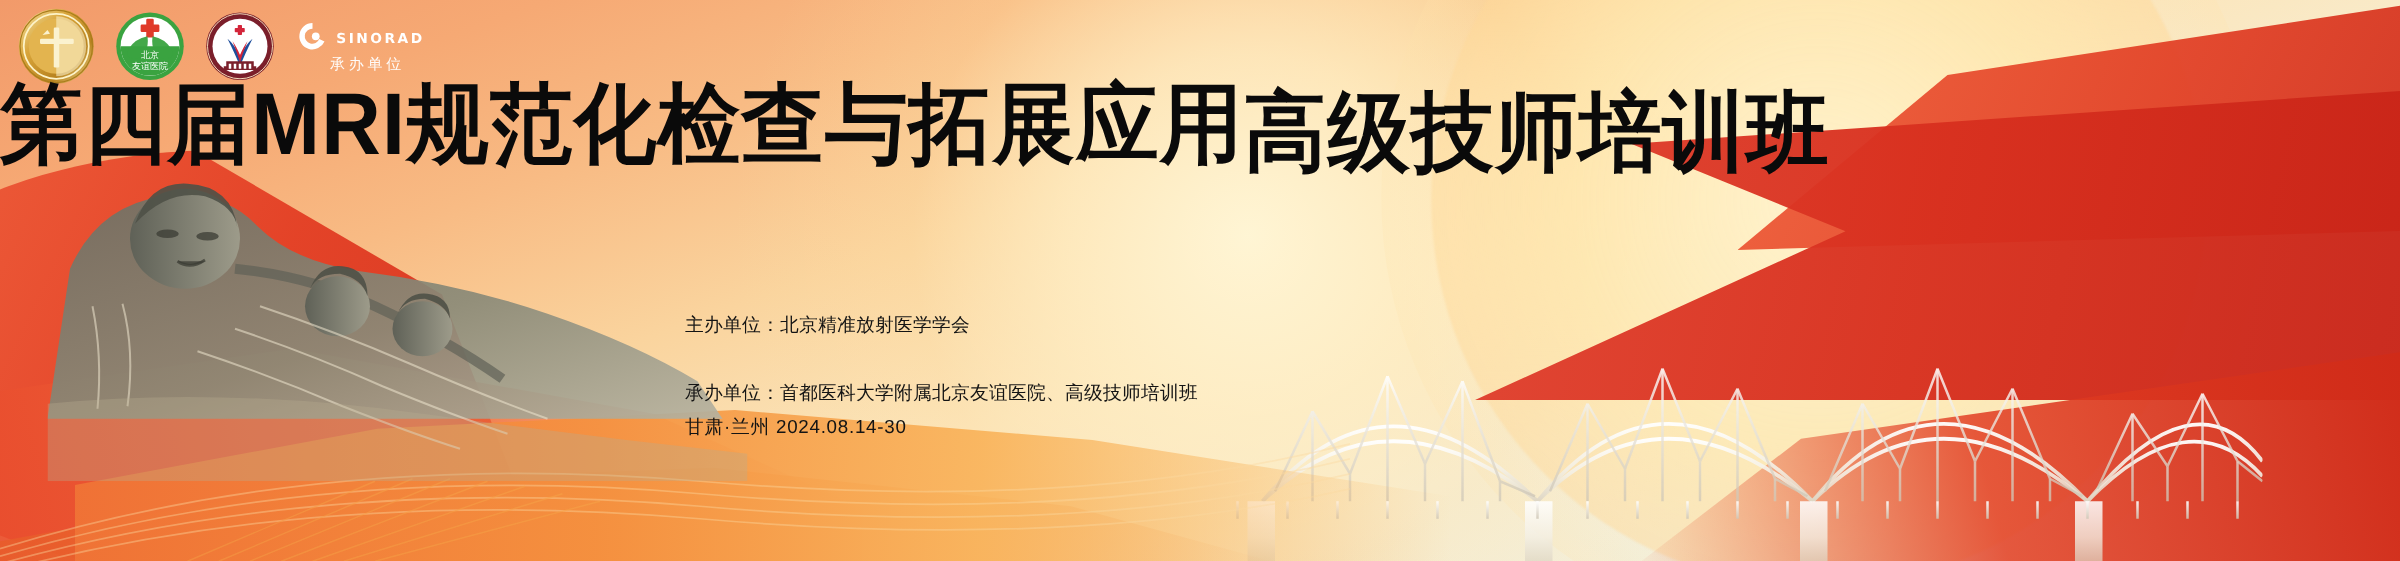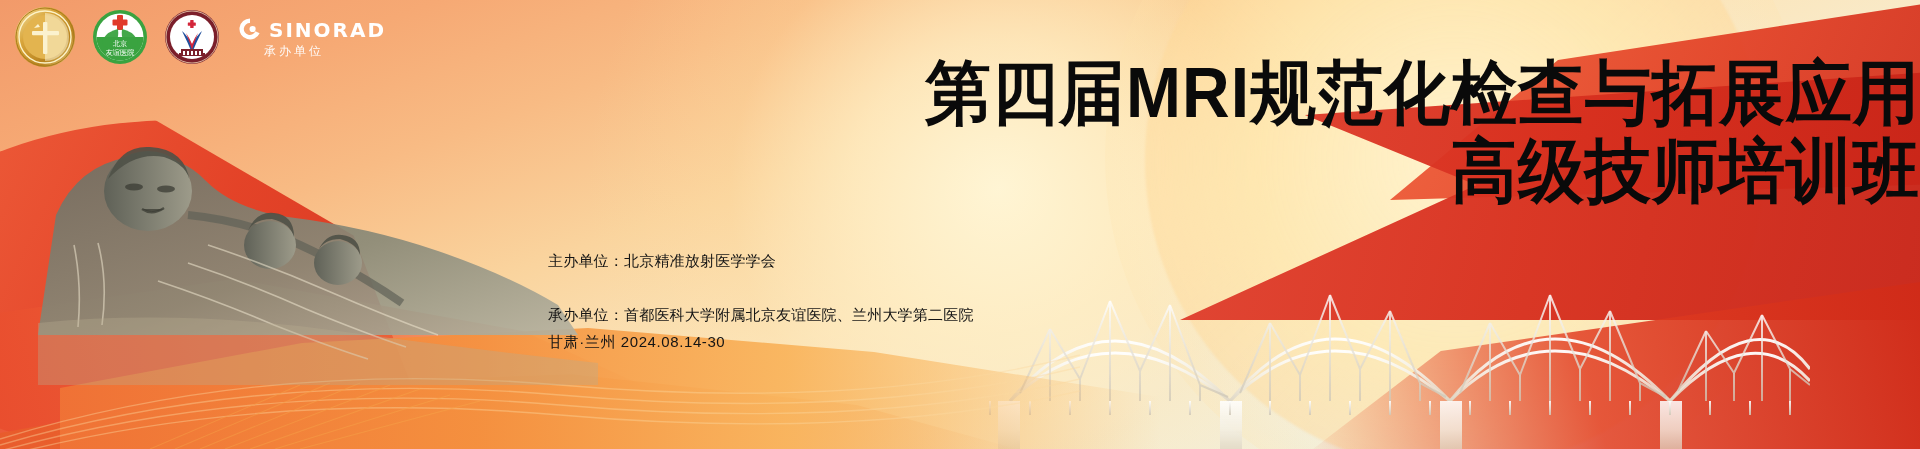--- a/index.html
+++ b/index.html
@@ -71,31 +71,31 @@
   .buddha{position:absolute;left:38px;top:95px;width:560px;height:290px;}
   
   .bridge{position:absolute;right:110px;bottom:0px;width:830px;height:230px;}
   
   .logos{position:absolute;left:14px;top:6px;display:flex;align-items:center;gap:16px;z-index:9;}
   .logo{position:relative;}
   .logo svg{display:block;}
   .sinorad{display:flex;flex-direction:column;align-items:flex-start;justify-content:center;margin-left:2px;}
   .sinorad-row{display:flex;align-items:center;gap:7px;}
   .sinorad-word{
-    color:#ffffff;font-size:20px;font-weight:bold;letter-spacing:2.0px;
+    color:#ffffff;font-size:11px;font-weight:bold;letter-spacing:2.0px;
     font-family:"DejaVu Sans",sans-serif;line-height:1;margin-top:2px;
   }
   .sinorad-cn{
     color:#ffffff;font-size:12px;letter-spacing:3px;margin-top:4px;margin-left:26px;
     font-family:"Liberation Sans",sans-serif;line-height:1;opacity:.96;
   }
   
   .title-wrap{
     position:absolute;left:0;top:60px;width:1920px;z-index:10;
-    display:flex;flex-direction:column;align-items:flex-end;
+    display:flex;align-items:center;
   }
   .title-1{
     font-family:"Liberation Sans","DejaVu Sans",sans-serif;
     font-weight:bold;font-size:66px;line-height:1.0;color:#0a0a0a;
     letter-spacing:1px;white-space:nowrap;
     transform:scaleY(1.06);
   }
   .title-2{
     font-family:"Liberation Sans","DejaVu Sans",sans-serif;
     font-weight:bold;font-size:66px;line-height:1.0;color:#0a0a0a;
@@ -333,17 +333,17 @@
 
   </div>
 
   <div class="title-wrap">
     <div class="title-1">第四届MRI规范化检查与拓展应用</div>
     <div class="title-2">高级技师培训班</div>
   </div>
 
   <div class="orgs">
     <div>主办单位：北京精准放射医学学会</div>
-    <div>承办单位：首都医科大学附属北京友谊医院、兰州大学第二医院</div>
+    <div>承办单位：首都医科大学附属北京友谊医院、高级技师培训班</div>
     <div class="loc">甘肃·兰州  2024.08.14-30</div>
   </div>
 
 </div>
 
 </body></html>

